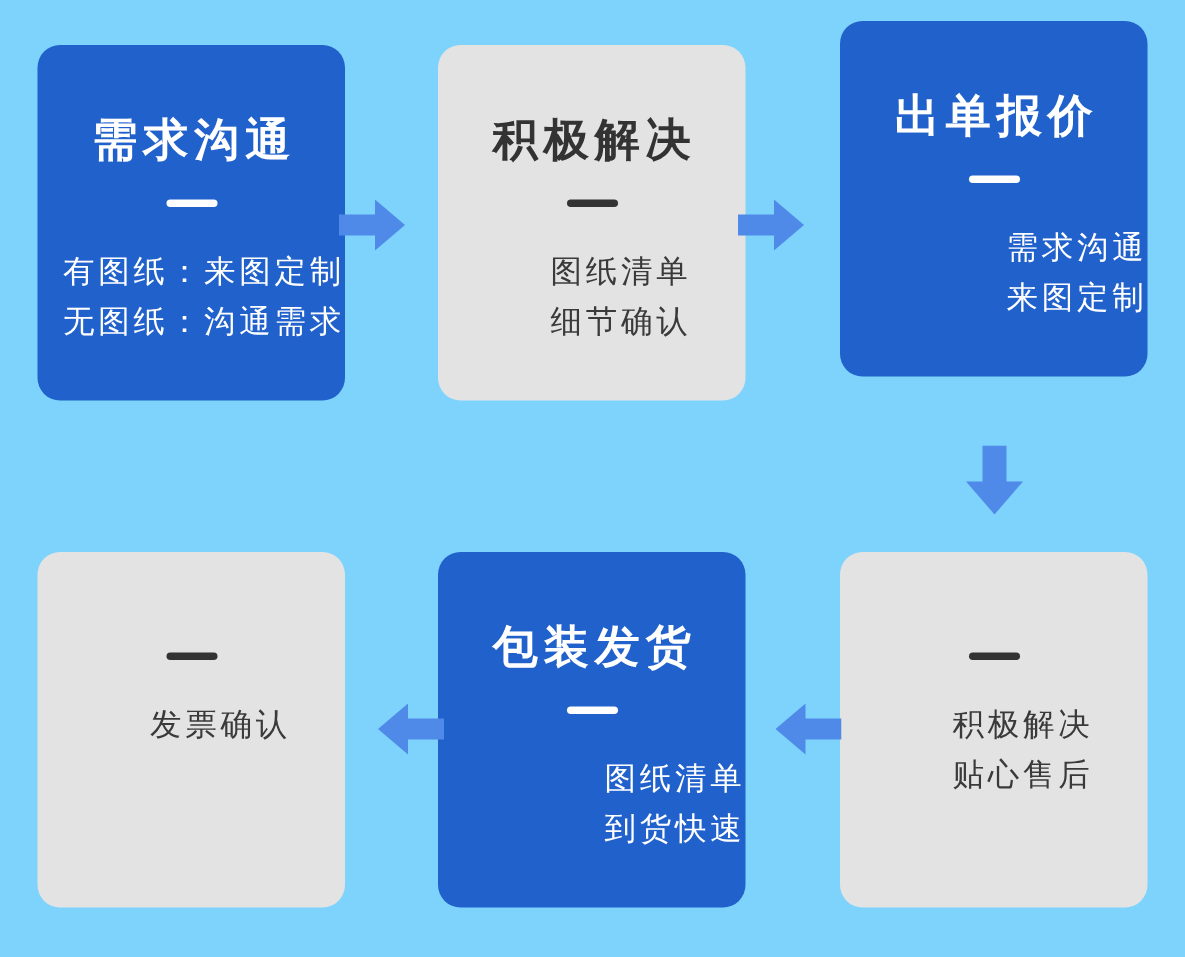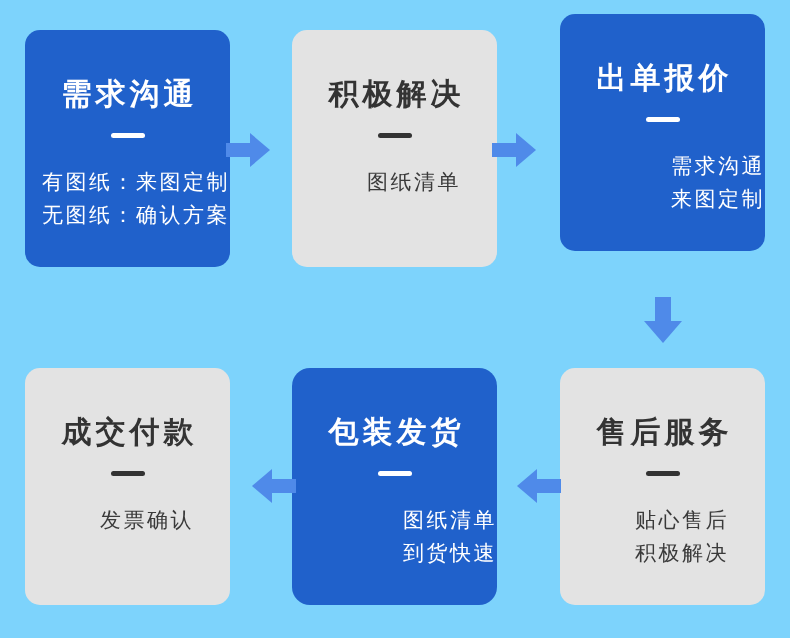--- a/index.html
+++ b/index.html
@@ -52,21 +52,21 @@
     white-space: nowrap;
   }
   .box.blue .lines { color: #ffffff; text-align: right; }
   .box.gray .lines { color: #3a3a3a; padding-left: 39px; }
 
   
   .pos-r1c1 { left: 25px;  top: 30px; }
   .pos-r1c2 { left: 292px; top: 30px; }
   .pos-r1c3 { left: 560px; top: 14px; }
   .pos-r2c1 { left: 25px;  top: 368px; }
-  .pos-r2c2 { left: 292px; top: 368px; border-radius: 18px; }
+  .pos-r2c2 { left: 292px; top: 368px; }
   .pos-r2c3 { left: 560px; top: 368px; }
 
   .arrow { position: absolute; }
   .arrow svg { display: block; }
   .arrow-fill { fill: #4f8ae9; }
 
   .arrow-r1 { left: 226px; top: 133px; }
   .arrow-r2 { left: 492px; top: 133px; }
   .arrow-dn { left: 644px; top: 297px; }
   .arrow-l1 { left: 517px; top: 469px; }
@@ -75,64 +75,63 @@
 </head>
 <body>
 
 <div class="canvas">
 
   <div class="box blue pos-r1c1">
     <div class="title">需求沟通</div>
     <div class="dash"></div>
     <div class="lines">
       <div>有图纸：来图定制</div>
-      <div>无图纸：确认方案</div>
+      <div>无图纸：沟通需求</div>
     </div>
   </div>
 
   <div class="box gray pos-r1c2">
     <div class="title">积极解决</div>
     <div class="dash"></div>
     <div class="lines">
       <div>图纸清单</div>
+      <div>细节确认</div>
     </div>
   </div>
 
   <div class="box blue pos-r1c3">
     <div class="title">出单报价</div>
     <div class="dash"></div>
     <div class="lines">
       <div>需求沟通</div>
       <div>来图定制</div>
     </div>
   </div>
 
   <div class="box gray pos-r2c1">
-    <div class="title">成交付款</div>
     <div class="dash"></div>
     <div class="lines">
       <div>发票确认</div>
     </div>
   </div>
 
   <div class="box blue pos-r2c2">
     <div class="title">包装发货</div>
     <div class="dash"></div>
     <div class="lines">
       <div>图纸清单</div>
       <div>到货快速</div>
     </div>
   </div>
 
   <div class="box gray pos-r2c3">
-    <div class="title">售后服务</div>
     <div class="dash"></div>
     <div class="lines">
+      <div>积极解决</div>
       <div>贴心售后</div>
-      <div>积极解决</div>
     </div>
   </div>
 
   <div class="arrow arrow-r1">
     <svg width="44" height="34" viewBox="0 0 44 34">
       <rect class="arrow-fill" x="0" y="10" width="26" height="14"></rect>
       <polygon class="arrow-fill" points="24,0 44,17 24,34"></polygon>
     </svg>
   </div>
 

